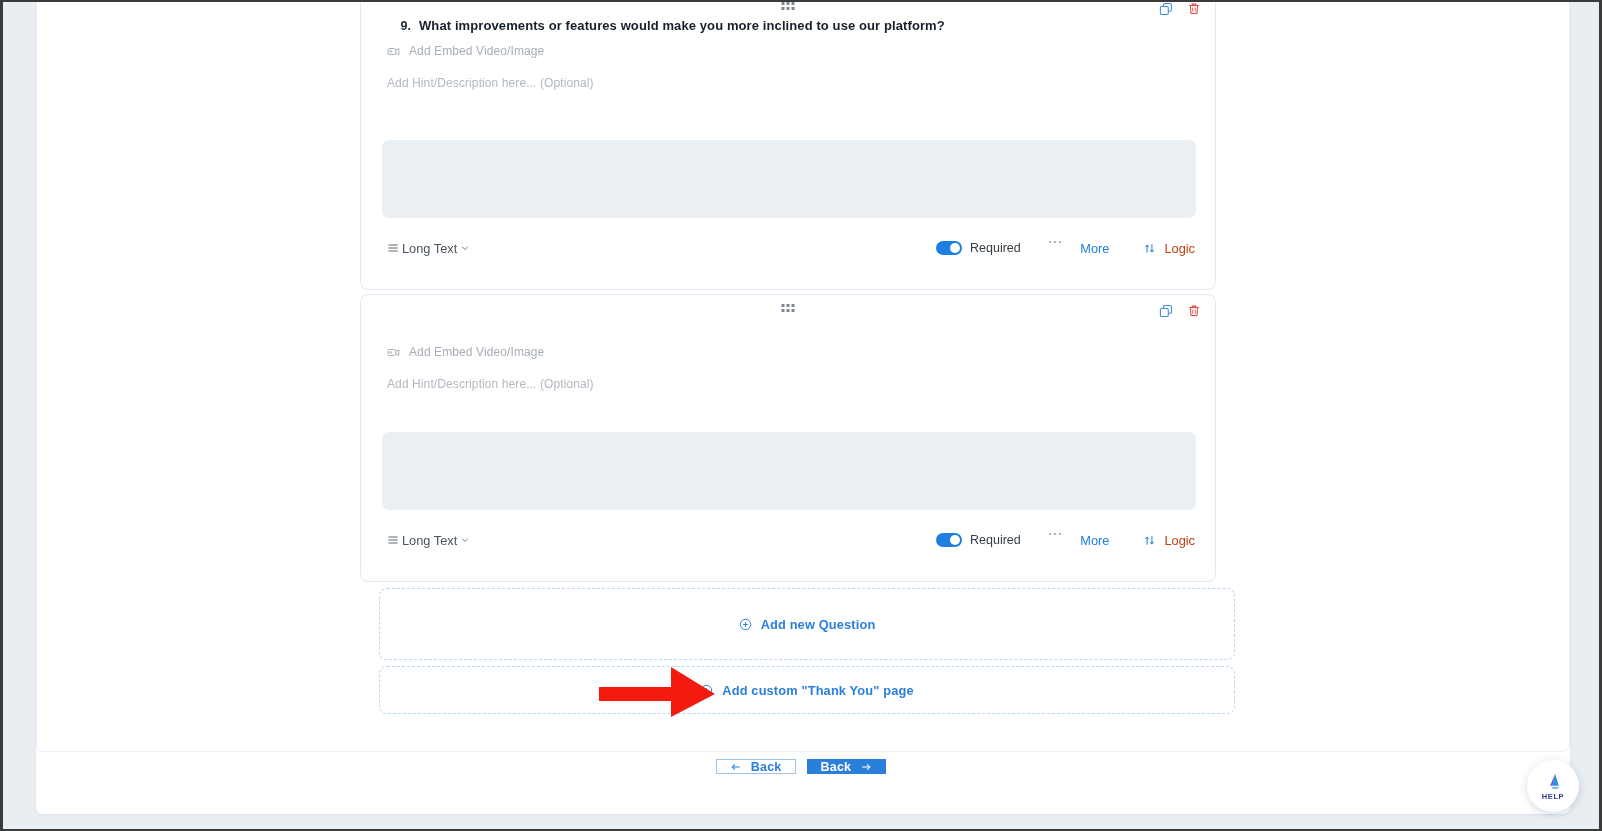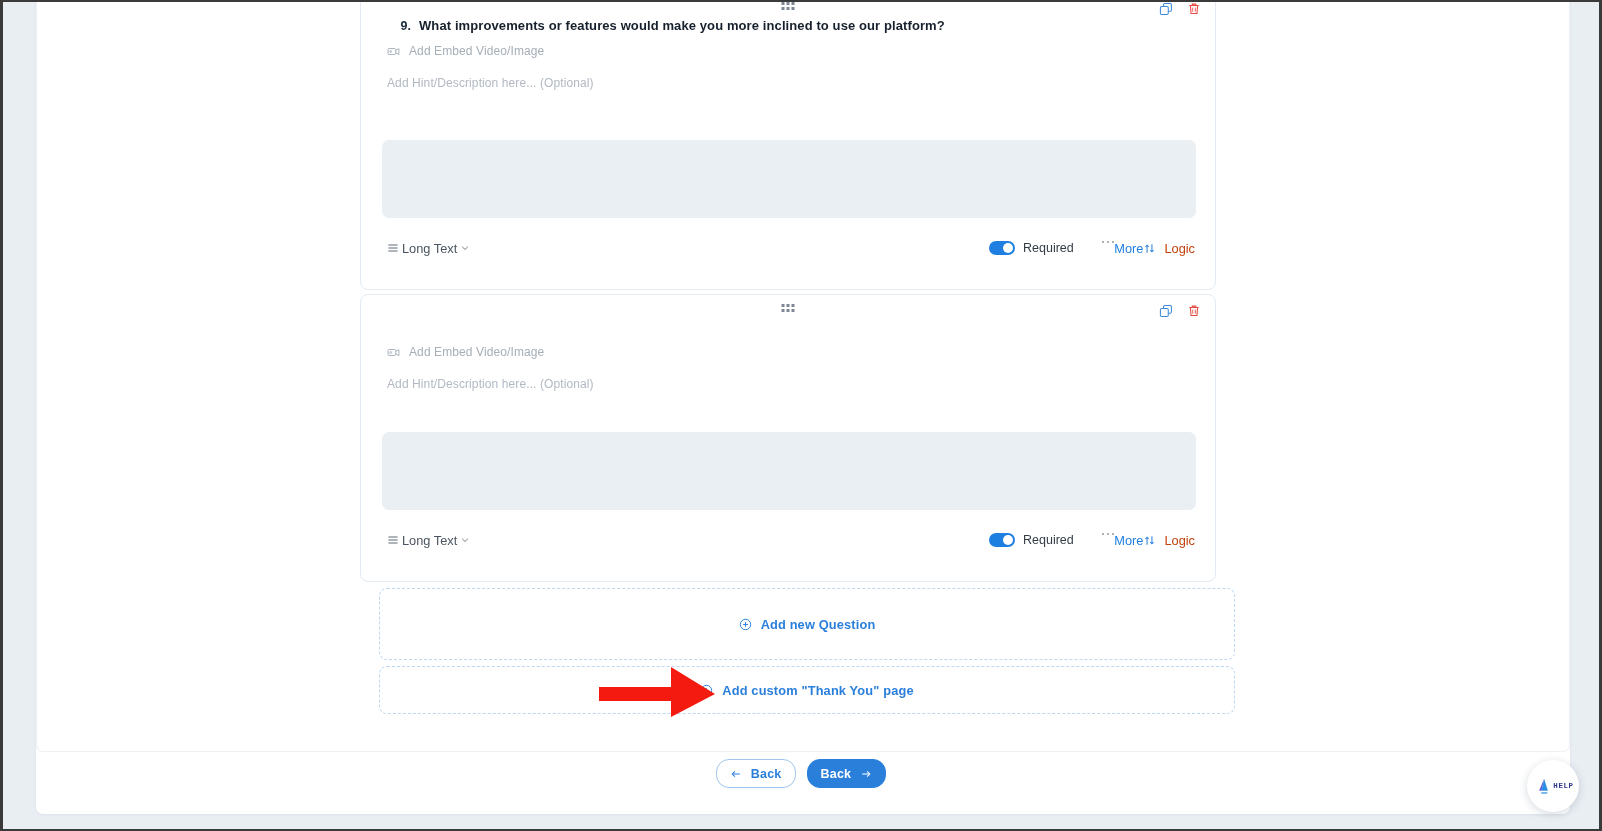--- a/index.html
+++ b/index.html
@@ -117,21 +117,21 @@
   .toggle-wrap { display:flex; align-items:center; gap:8px; cursor:pointer; margin-right: 28px;}
   .toggle {
     width: 26px; height: 14px; border-radius: 8px;
     background: #1f7fe0; position: relative; flex: none;
   }
   .toggle::after {
     content:""; position:absolute; right: 2px; top: 2px;
     width: 10px; height: 10px; border-radius: 50%; background: #fff;
   }
   .toggle-label { font-size: 12.5px; color: #343c46; }
-  .more-wrap { display:flex; align-items:flex-start; gap:0; cursor:pointer; }
+  .more-wrap { display:flex; align-items:flex-start; gap:19px; cursor:pointer; margin-right: 34px; }
   .more-label { font-size: 12.8px; color: #1f7fe0; }
   .dots3 { display:flex; gap:2.5px; align-items:center; }
   .dots3 i { width:2.5px; height:2.5px; border-radius:50%; background:#8e98a4; display:block;}
   .logic-wrap { display:flex; align-items:center; gap:8px; cursor:pointer; }
   .logic-label { font-size: 12.8px; color: #c2410c; }
 
   
   .dashed-zone {
     position: absolute; left: 357px; width: 856px;
     border: 1px dashed #bcd8f2;
@@ -149,36 +149,36 @@
     width: 118px; height: 52px; pointer-events: none;
   }
 
   
   .footer-nav {
     position: absolute; left: 0; right: 0; top: 757px;
     display: flex; align-items: center; justify-content: center; gap: 11px;
   }
   .btn {
     display: inline-flex; align-items: center; gap: 9px;
-    height: 29px; padding: 0 13px;
-    border-radius: 13px; font-size: 12.5px; font-weight: 600;
+    height: 15px; padding: 0 13px;
+    border-radius: 0; font-size: 12.5px; font-weight: 600;
     cursor: pointer; letter-spacing: .2px;
   }
   .btn-back { background: #fff; border: 1px solid #9fc6ea; color: #2a7fdb; }
   .btn-next { background: #2a7fdb; border: 1px solid #2a7fdb; color: #fff; }
 
   
   #help-widget {
     position: absolute; right: 20px; bottom: 17px;
     width: 52px; height: 52px; border-radius: 50%;
     background: #fff;
     box-shadow: 0 2px 8px rgba(30,50,80,.18);
-    display: flex; flex-direction: row;
+    display: flex; flex-direction: column;
     align-items: center; justify-content: center;
-    gap: 1px; cursor: pointer; font-family: Liberation Mono, monospace;
+    gap: 1px; cursor: pointer;
   }
   .help-text { font-size: 7.5px; font-weight: 700; color: #2d3a8c; letter-spacing: .6px; }
 </style>
 </head>
 <body>
 
 <div id="screen">
   <div class="page-panel"></div>
   <div class="inner-surface"></div>
 

